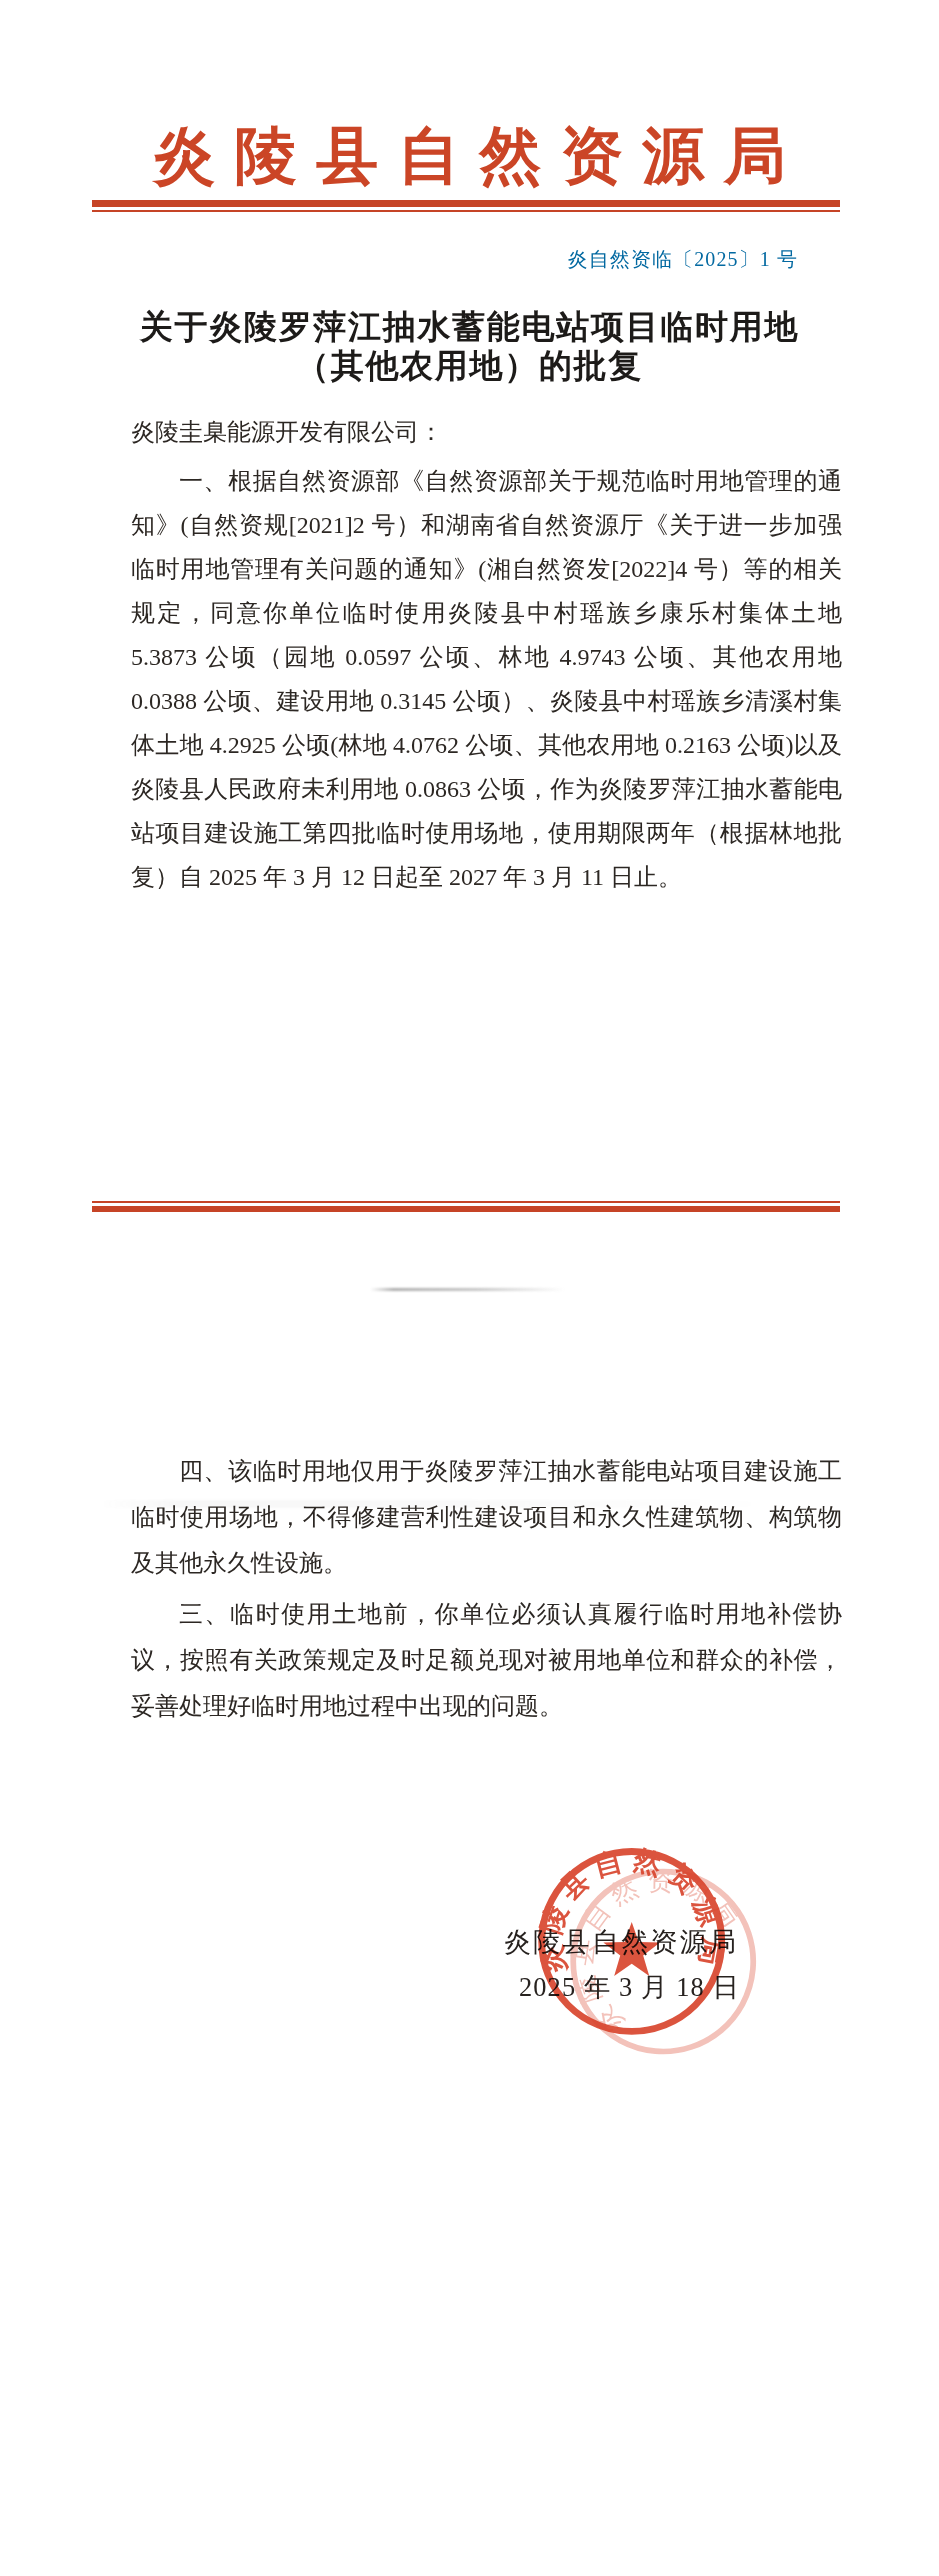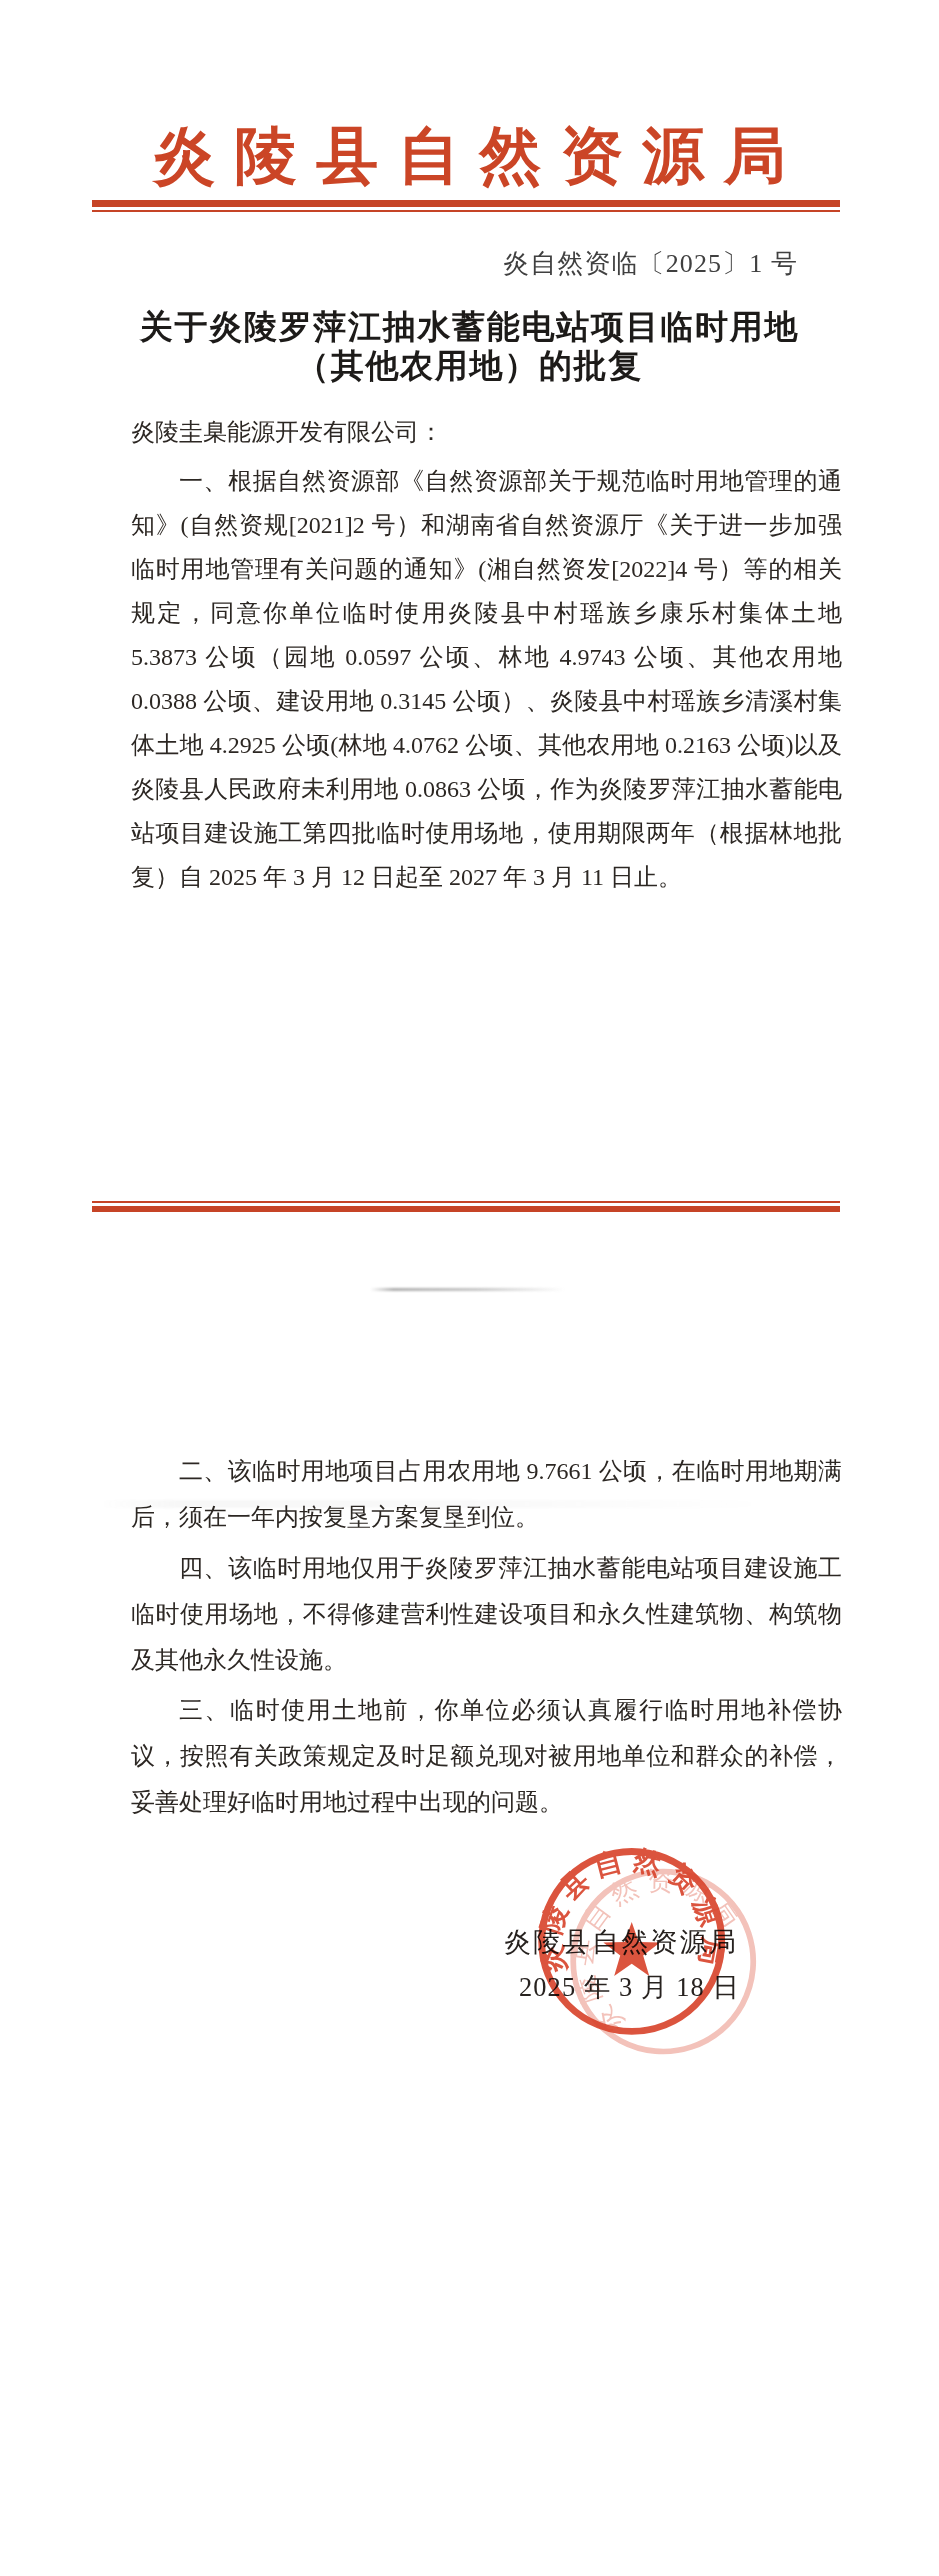--- a/index.html
+++ b/index.html
@@ -35,23 +35,23 @@
   .rule-top { top: 200px; }
   .rule-top .thick { height: 6.9px; }
   .rule-top .thin  { height: 2.3px; margin-top: 2.9px; }
   .rule-bottom { top: 1201px; }
   .rule-bottom .thin  { height: 2.3px; }
   .rule-bottom .thick { height: 6.3px; margin-top: 2.9px; }
 
   .doc-number {
     position: absolute;
     top: 246px; right: 141px;
-    font-size: 26px;
+    font-size: 20px;
     letter-spacing: 1.1px;
-    color: #404040;
+    color: #0369a1;
     white-space: nowrap;
   }
 
   .doc-title {
     position: absolute;
     top: 307px; left: 0;
     width: 939px;
     text-align: center;
     font-size: 33px;
     line-height: 39px;
@@ -133,21 +133,20 @@
 
   <div class="rule rule-bottom">
     <div class="bar thin"></div>
     <div class="bar thick"></div>
   </div>
 
   <div class="scan-streak streak-1"></div>
   <div class="scan-streak streak-2"></div>
 
   <div class="body-block body-2">
-    <p>二、该临时用地项目占用农用地 9.7661 公顷，在临时用地期满后，须在一年内按复垦方案复垦到位。</p>
     <p>四、该临时用地仅用于炎陵罗萍江抽水蓄能电站项目建设施工临时使用场地，不得修建营利性建设项目和永久性建筑物、构筑物及其他永久性设施。</p>
     <p>三、临时使用土地前，你单位必须认真履行临时用地补偿协议，按照有关政策规定及时足额兑现对被用地单位和群众的补偿，妥善处理好临时用地过程中出现的问题。</p>
   </div>
 
   <div class="signature-agency">炎陵县自然资源局</div>
   <div class="signature-date">2025 年 3 月 18 日</div>
 
   <svg class="seal-svg" viewBox="-170 -170 430 410" xmlns="http://www.w3.org/2000/svg">
     <defs>
       <path id="sealArc" d="M -112 52 A 124 124 0 1 1 112 52" fill="none"></path>

